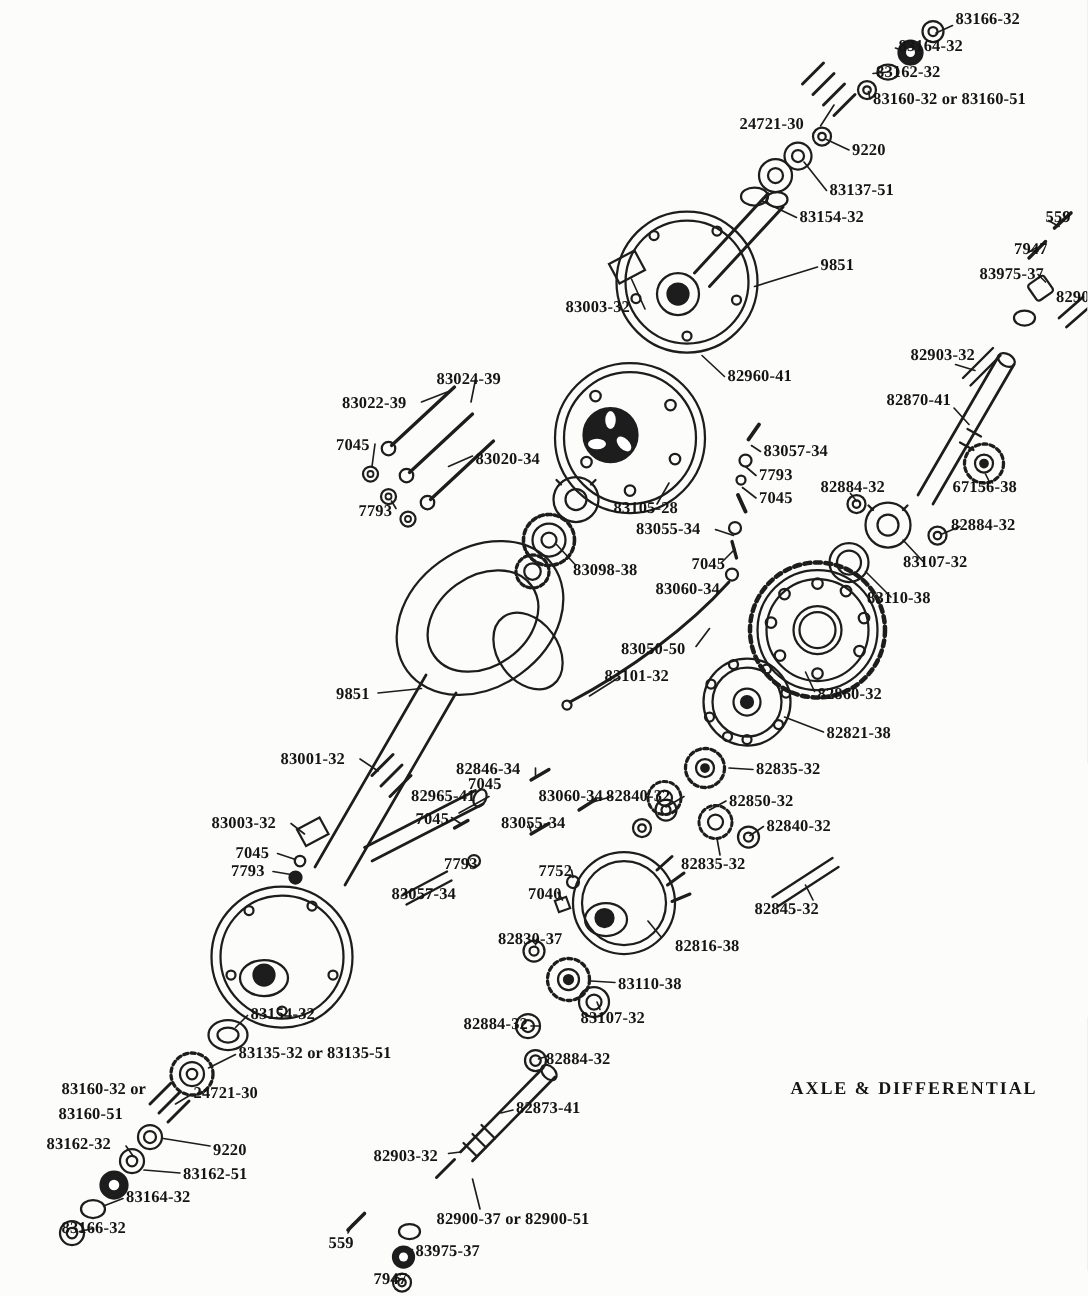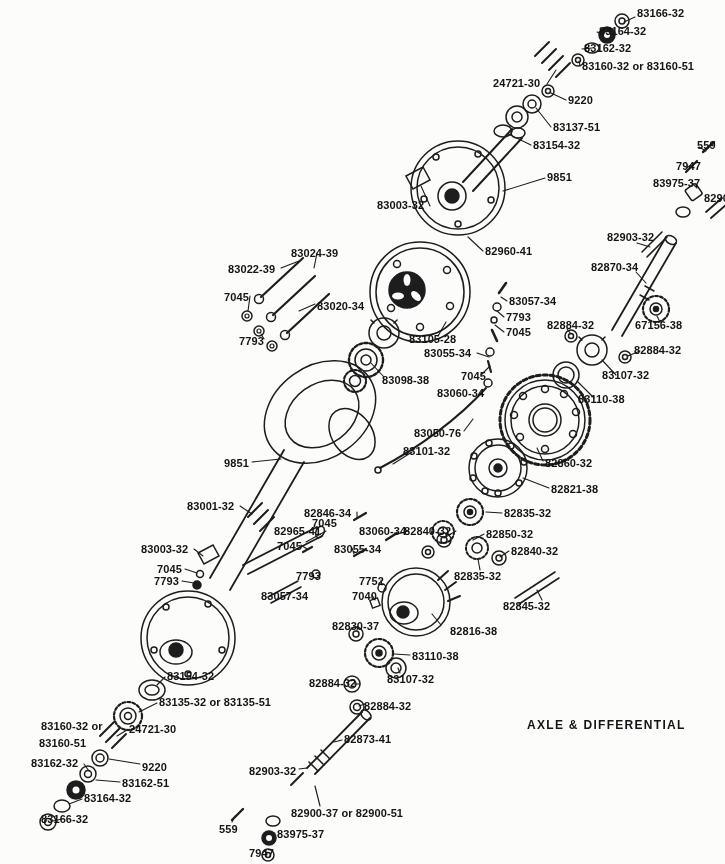--- a/index.html
+++ b/index.html
@@ -1,21 +1,21 @@
 <!DOCTYPE html>
 <html><head>
 <meta charset="utf-8">
 <style>
   html,body{margin:0;padding:0;background:#e8e8e6;}
   .page{
     position:relative;
     width:725px;height:864px;
     background:#fcfcfa;
     overflow:hidden;
-    font-family:Liberation Sans, sans-serif;
+    font-family:Liberation Serif, serif;
   }
   .art{position:absolute;left:0;top:0;}
   .labels{position:absolute;left:0;top:0;width:100%;height:100%;}
   .part-label{
     position:absolute;
     font-size:11px;
     font-weight:bold;
     line-height:1;
     color:#141414;
     white-space:nowrap;
@@ -417,39 +417,39 @@
       <div class="part-label" style="left: 697px; top: 140px;">559</div>
       <div class="part-label" style="left: 533px; top: 140px;">83154-32</div>
       <div class="part-label" style="left: 676px; top: 161px;">7947</div>
       <div class="part-label" style="left: 547px; top: 172px;">9851</div>
       <div class="part-label" style="left: 653px; top: 178px;">83975-37</div>
       <div class="part-label" style="left: 704px; top: 193px;">8290</div>
       <div class="part-label" style="left: 377px; top: 200px;">83003-32</div>
       <div class="part-label" style="left: 607px; top: 232px;">82903-32</div>
       <div class="part-label" style="left: 485px; top: 246px;">82960-41</div>
       <div class="part-label" style="left: 291px; top: 248px;">83024-39</div>
-      <div class="part-label" style="left: 591px; top: 262px;">82870-34</div>
+      <div class="part-label" style="left: 591px; top: 262px;">82870-41</div>
       <div class="part-label" style="left: 228px; top: 264px;">83022-39</div>
       <div class="part-label" style="left: 224px; top: 292px;">7045</div>
       <div class="part-label" style="left: 509px; top: 296px;">83057-34</div>
       <div class="part-label" style="left: 317px; top: 301px;">83020-34</div>
       <div class="part-label" style="left: 506px; top: 312px;">7793</div>
       <div class="part-label" style="left: 547px; top: 320px;">82884-32</div>
       <div class="part-label" style="left: 635px; top: 320px;">67156-38</div>
       <div class="part-label" style="left: 506px; top: 327px;">7045</div>
       <div class="part-label" style="left: 239px; top: 336px;">7793</div>
       <div class="part-label" style="left: 409px; top: 334px;">83105-28</div>
       <div class="part-label" style="left: 634px; top: 345px;">82884-32</div>
       <div class="part-label" style="left: 424px; top: 348px;">83055-34</div>
       <div class="part-label" style="left: 461px; top: 371px;">7045</div>
       <div class="part-label" style="left: 602px; top: 370px;">83107-32</div>
       <div class="part-label" style="left: 382px; top: 375px;">83098-38</div>
       <div class="part-label" style="left: 437px; top: 388px;">83060-34</div>
       <div class="part-label" style="left: 578px; top: 394px;">83110-38</div>
-      <div class="part-label" style="left: 414px; top: 428px;">83050-76</div>
+      <div class="part-label" style="left: 414px; top: 428px;">83050-50</div>
       <div class="part-label" style="left: 389px; top: 446px; margin-left: 14px;">83101-32</div>
       <div class="part-label" style="left: 224px; top: 458px;">9851</div>
       <div class="part-label" style="left: 545px; top: 458px;">82860-32</div>
       <div class="part-label" style="left: 551px; top: 484px;">82821-38</div>
       <div class="part-label" style="left: 187px; top: 501px;">83001-32</div>
       <div class="part-label" style="left: 304px; top: 508px;">82846-34</div>
       <div class="part-label" style="left: 504px; top: 508px;">82835-32</div>
       <div class="part-label" style="left: 312px; top: 518px;">7045</div>
       <div class="part-label" style="left: 274px; top: 526px;">82965-41</div>
       <div class="part-label" style="left: 359px; top: 526px;">83060-34</div>

